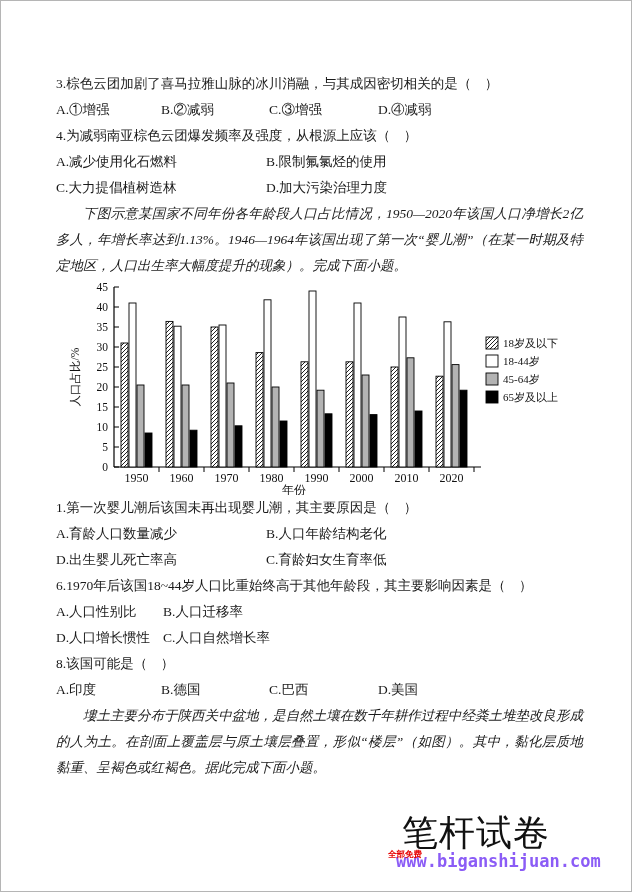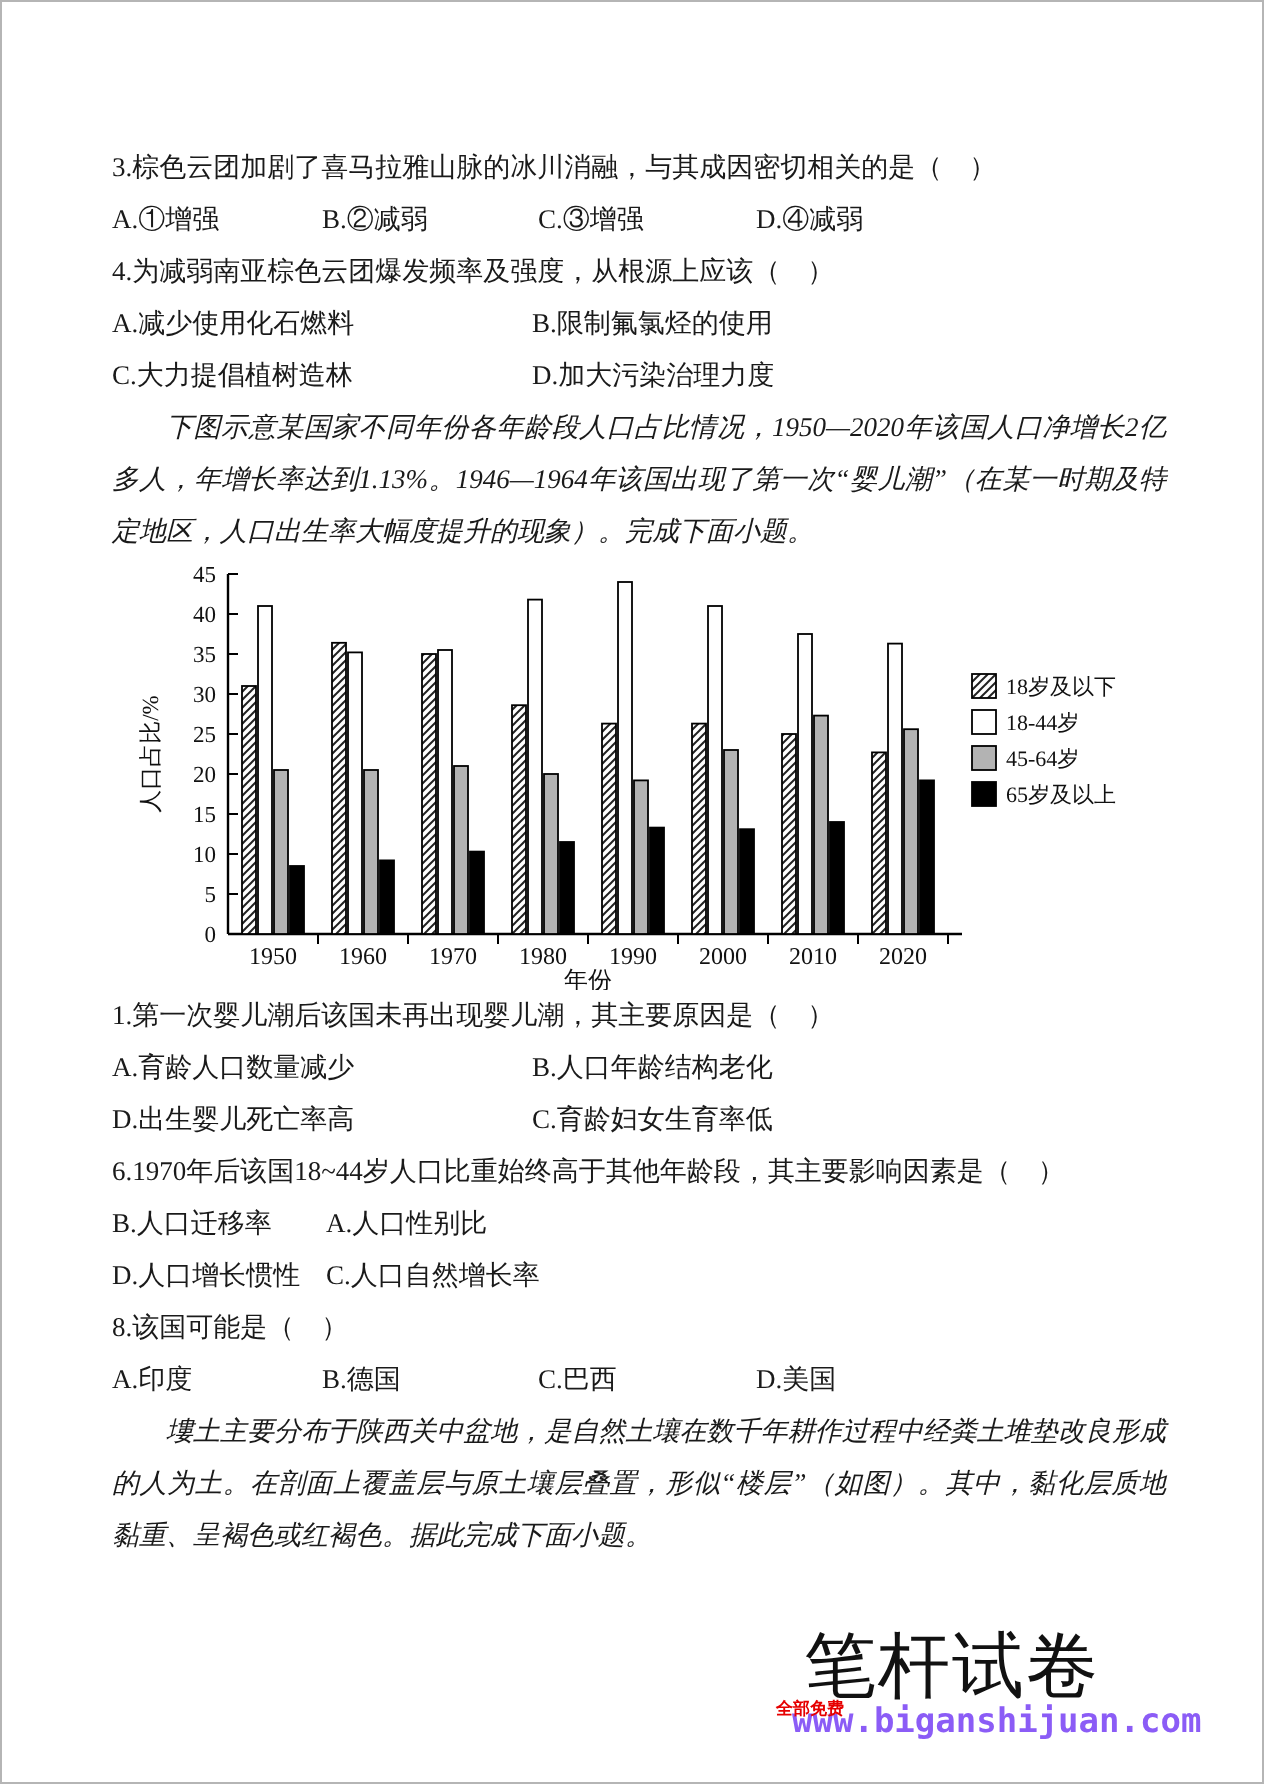--- a/index.html
+++ b/index.html
@@ -189,22 +189,22 @@
       <span>A.育龄人口数量减少</span>
       <span>B.人口年龄结构老化</span>
     </div>
     <div class="opts2">
       <span>D.出生婴儿死亡率高</span>
       <span>C.育龄妇女生育率低</span>
     </div>
 
     <div class="line">6.1970年后该国18~44岁人口比重始终高于其他年龄段，其主要影响因素是（　）</div>
     <div class="opts2n">
+      <span>A.人口性别比</span>
       <span>B.人口迁移率</span>
-      <span>A.人口性别比</span>
     </div>
     <div class="opts2n">
       <span>D.人口增长惯性</span>
       <span>C.人口自然增长率</span>
     </div>
 
     <div class="line">8.该国可能是（　）</div>
     <div class="opts4">
       <span>A.印度</span>
       <span>B.德国</span>

